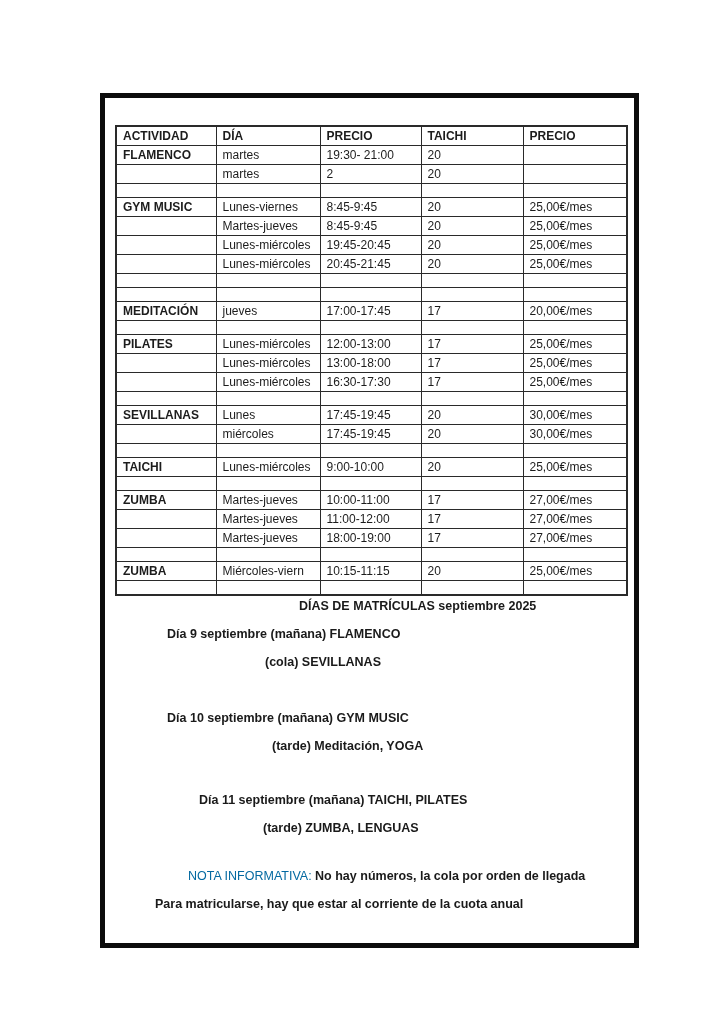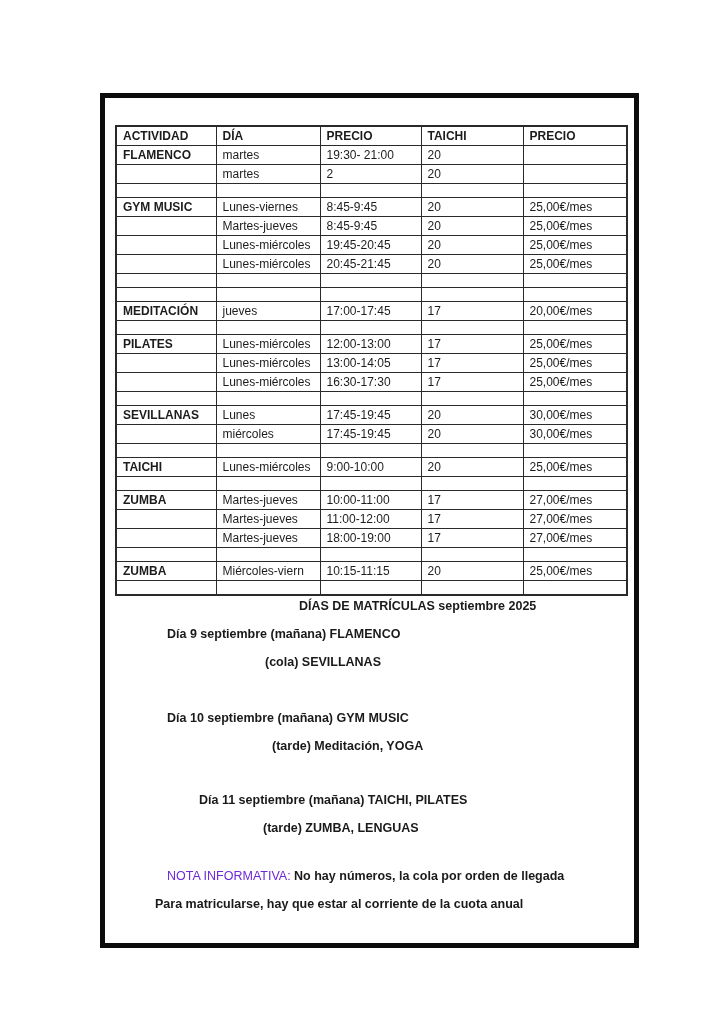--- a/index.html
+++ b/index.html
@@ -52,21 +52,21 @@
   table.schedule td.col-activity { font-weight: bold; }
   table.schedule tr.empty-row td { height: 13px; }
   .textline {
     position: absolute;
     font-size: 12.5px;
     font-weight: bold;
     white-space: nowrap;
     line-height: 15px;
     color: #1a1a1a;
   }
-  .textline .regular { font-weight: normal; color: #6d28d9; }
+  .textline .regular { font-weight: normal; color: #0369a1; margin-left: 21px; }
 </style>
 </head>
 <body>
 
 <div class="page">
   <div class="frame">
 
     <table class="schedule">
       <colgroup>
         <col style="width:100px">
@@ -165,21 +165,21 @@
           <tr>
             <td class="col-activity">PILATES</td>
             <td>Lunes-miércoles</td>
             <td>12:00-13:00</td>
             <td>17</td>
             <td>25,00€/mes</td>
           </tr>
           <tr>
             <td class="col-activity"></td>
             <td>Lunes-miércoles</td>
-            <td>13:00-14:05</td>
+            <td>13:00-18:00</td>
             <td>17</td>
             <td>25,00€/mes</td>
           </tr>
           <tr>
             <td class="col-activity"></td>
             <td>Lunes-miércoles</td>
             <td>16:30-17:30</td>
             <td>17</td>
             <td>25,00€/mes</td>
           </tr>

